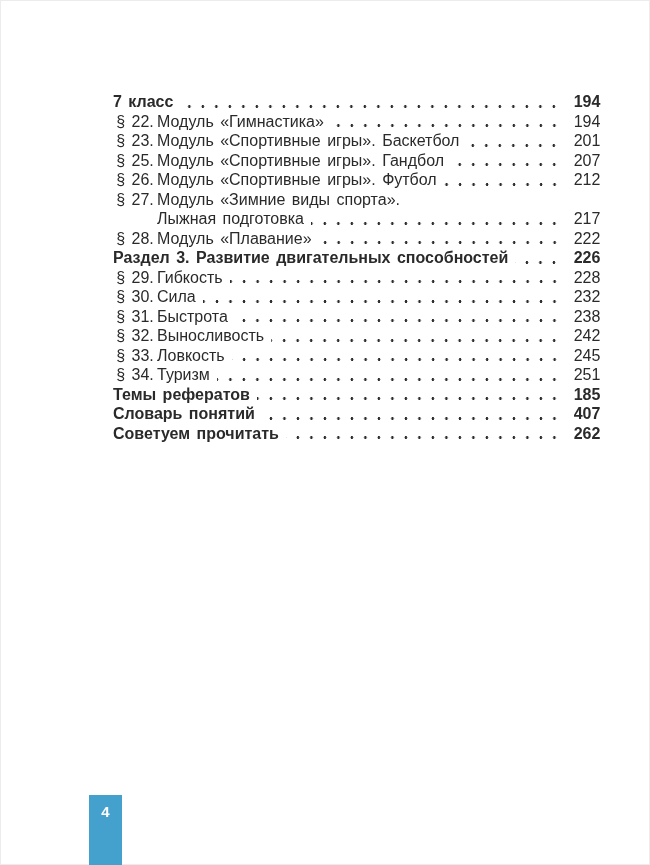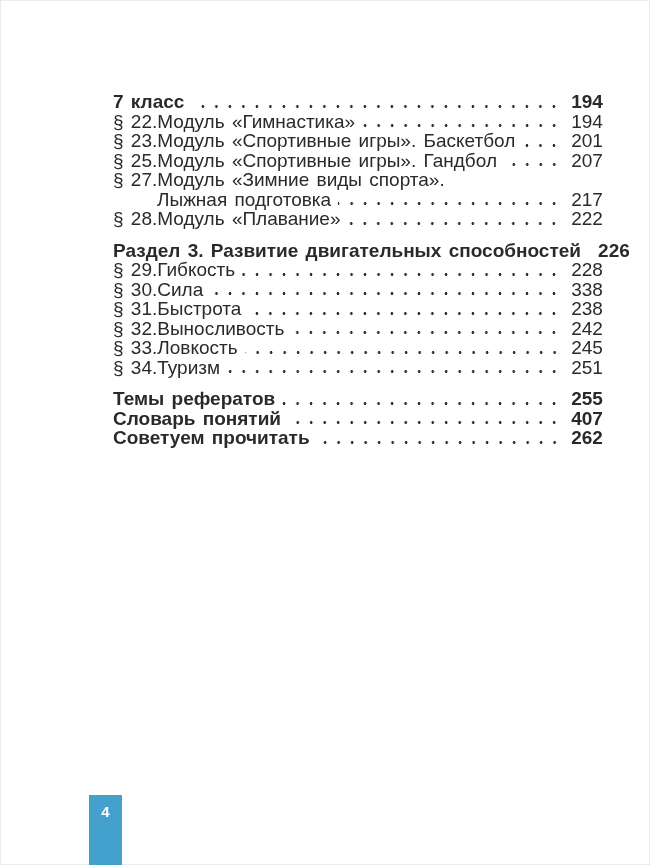--- a/index.html
+++ b/index.html
@@ -12,25 +12,25 @@
     overflow:hidden;
   }
   .page-edge {
     position:absolute; inset:0;
     border:1px solid #ececec;
     pointer-events:none;
   }
   .toc {
     position:absolute;
     left:113px; top:92px; width:492px;
-    font-size:19px; line-height:19.5px;
+    font-size:16px; line-height:19.5px;
     word-spacing:2px;
   }
   .row { display:flex; align-items:baseline; }
-  .row.gap { margin-top:12px; }
+  .row.gap { }
   .bold { font-weight:700; }
   .prefix { flex:0 0 44px; white-space:nowrap;text-align:center; }
   .spacer { flex:0 0 44px; }
   .t { white-space:nowrap; }
   .leader {
     flex:1 1 auto;
     align-self:flex-end;
     height:5px;
     margin:0 8px 3px 7px;
     background-image:radial-gradient(circle, #2e2e2e 1.35px, rgba(0,0,0,0) 1.5px);
@@ -80,20 +80,26 @@
   </div>
 
 
   <div class="row">
     <span class="prefix">§ 25.</span>
     <span class="t">Модуль «Спортивные игры». Гандбол</span>
     <span class="leader"></span>
     <span class="num">207</span>
   </div>
 
+  <div class="row">
+    <span class="prefix">§ 26.</span>
+    <span class="t">Модуль «Спортивные игры». Футбол</span>
+    <span class="leader"></span>
+    <span class="num">212</span>
+  </div>
 
   <div class="row">
     <span class="prefix">§ 27.</span>
     <span class="t">Модуль «Зимние виды спорта».</span>
   </div>
 
   <div class="row">
     <span class="spacer"></span>
     <span class="t">Лыжная подготовка</span>
     <span class="leader"></span>
@@ -117,21 +123,21 @@
     <span class="prefix">§ 29.</span>
     <span class="t">Гибкость</span>
     <span class="leader"></span>
     <span class="num">228</span>
   </div>
 
   <div class="row">
     <span class="prefix">§ 30.</span>
     <span class="t">Сила</span>
     <span class="leader"></span>
-    <span class="num">338</span>
+    <span class="num">232</span>
   </div>
 
   <div class="row">
     <span class="prefix">§ 31.</span>
     <span class="t">Быстрота</span>
     <span class="leader"></span>
     <span class="num">238</span>
   </div>
 
   <div class="row">
@@ -151,21 +157,21 @@
   <div class="row">
     <span class="prefix">§ 34.</span>
     <span class="t">Туризм</span>
     <span class="leader"></span>
     <span class="num">251</span>
   </div>
 
   <div class="row bold gap">
     <span class="t">Темы рефератов</span>
     <span class="leader"></span>
-    <span class="num">255</span>
+    <span class="num">185</span>
   </div>
 
   <div class="row bold">
     <span class="t">Словарь понятий</span>
     <span class="leader"></span>
     <span class="num">407</span>
   </div>
 
   <div class="row bold">
     <span class="t">Советуем прочитать</span>

